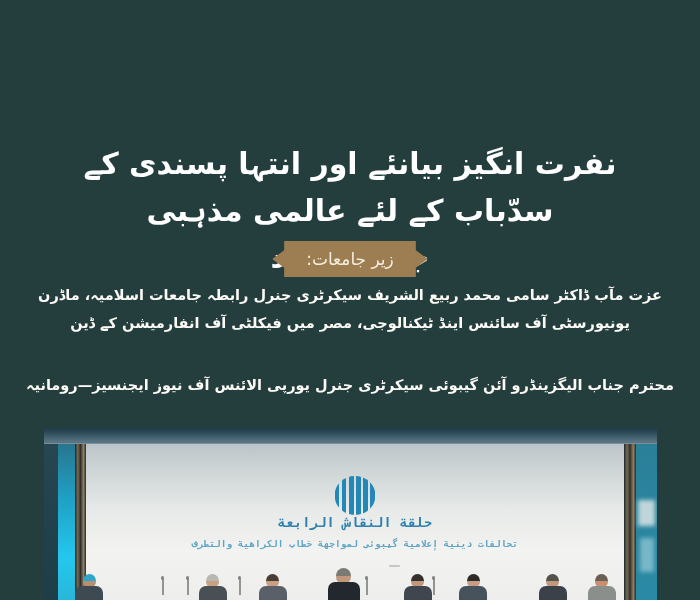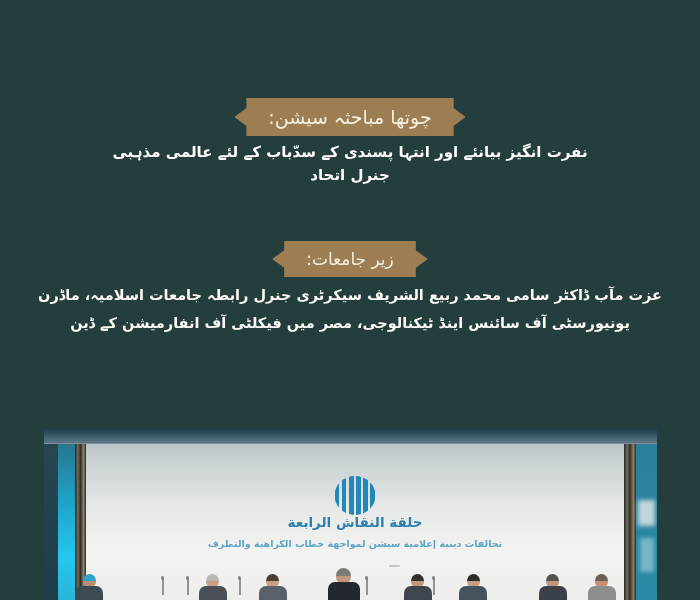--- a/index.html
+++ b/index.html
@@ -17,35 +17,35 @@
     color:var(--badge-text,#F6EFDE);
     text-align:center;white-space:nowrap;
     clip-path:polygon(12px 0,calc(100% - 12px) 0,calc(100% - 12px) 26%,100% 50%,calc(100% - 12px) 74%,calc(100% - 12px) 100%,12px 100%,12px 74%,0 50%,12px 26%);
   }
   .badge-session{top:98px;font-size:19px;padding:8px 34px;}
   .badge-chair{top:241px;font-size:17px;padding:8px 34px;}
 
   .title{
     position:absolute;top:141px;left:30px;width:640px;
     text-align:center;color:var(--title,#FFFFFF);
-    font-weight:bold;font-size:15px;line-height:1.55;
+    font-weight:bold;font-size:30px;line-height:1.55;
   }
   .title span{display:block;}
 
   .speaker{
     position:absolute;left:22px;width:656px;text-align:center;
     color:#FDFBF6;font-weight:bold;font-size:14.5px;line-height:1.95;
   }
   .speaker1{top:281px;}
   .speaker2{top:371px;}
 
   
   .photo{
     position:absolute;top:428px;left:44px;width:613px;height:172px;
-    background:#4c1d95;overflow:hidden;
+    background:#4c1d95;overflow:hidden;font-family:Liberation Mono, monospace;
   }
   .photo-abs{position:absolute;}
   .left-dark{left:0;top:0;bottom:0;width:14px;background:linear-gradient(180deg,#274752,#1d3d49);}
   .cyan-strip{
     left:14px;top:0;bottom:0;width:17px;
     background:linear-gradient(180deg,#2a6a7e 0%,#1f9fc4 40%,var(--cyan,#25C7EE) 75%,#28b6da 100%);
   }
   .frame-v{
     top:0;bottom:0;width:11px;
     background:linear-gradient(90deg,#16272e 0%,#7a6a50 25%,#2e2f2c 50%,#93805f 78%,#1c2b33 100%);
@@ -88,43 +88,41 @@
   .panelist .shoulders{width:28px;height:16px;margin:-2px auto 0;border-radius:7px 7px 0 0;}
   .panelist.tall{top:140px;}
   .panelist.tall .head{width:15px;height:16px;}
   .panelist.tall .shoulders{width:32px;height:22px;}
 </style>
 </head>
 <body>
 
 <div class="stage">
 
-  <div class="ribbon badge-session" dir="rtl">
-    <span>چوتھا مباحثہ سیشن:</span>
-  </div>
 
   <div class="title" dir="rtl">
     <span>نفرت انگیز بیانئے اور انتہا پسندی کے سدّباب کے لئے عالمی مذہبی</span>
     <span>جنرل اتحاد</span>
   </div>
 
   <div class="ribbon badge-chair" dir="rtl">
     <span>زیر جامعات:</span>
   </div>
 
   <div class="speaker speaker1" dir="rtl">عزت مآب ڈاکٹر سامی محمد ربیع الشریف سیکرٹری جنرل رابطہ جامعات اسلامیہ، ماڈرن یونیورسٹی آف سائنس اینڈ ٹیکنالوجی، مصر میں فیکلٹی آف انفارمیشن کے ڈین</div>
+  <div class="speaker speaker2" dir="rtl">محترم جناب الیگزینڈرو آئن گیبوئی سیکرٹری جنرل یورپی الائنس آف نیوز ایجنسیز—رومانیہ</div>
 
   <div class="photo">
     <div class="photo-abs left-dark"></div>
     <div class="photo-abs cyan-strip"></div>
 
     <div class="screen">
       <div class="logo"></div>
       <div class="screen-heading" dir="rtl">حلقة النقاش الرابعة</div>
-      <div class="screen-sub" dir="rtl">تحالفات دينية إعلامية سیشن لمواجهة خطاب الكراهية والتطرف</div>
+      <div class="screen-sub" dir="rtl">تحالفات دينية إعلامية گیبوئی لمواجهة خطاب الكراهية والتطرف</div>
       <div class="photo-abs distant-dash"></div>
     </div>
 
     <div class="photo-abs frame-v frame-left"></div>
     <div class="photo-abs frame-v frame-right"></div>
     <div class="photo-abs right-strip"></div>
     <div class="photo-abs right-blur1"></div>
     <div class="photo-abs right-blur2"></div>
     <div class="photo-abs top-band"></div>
 

